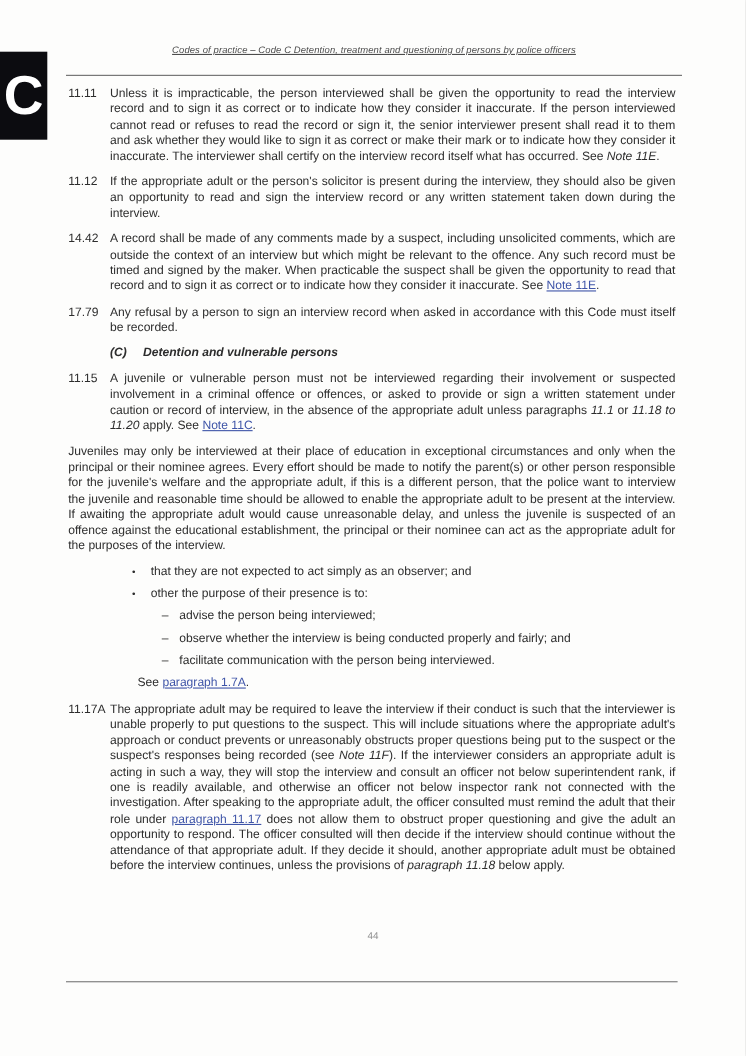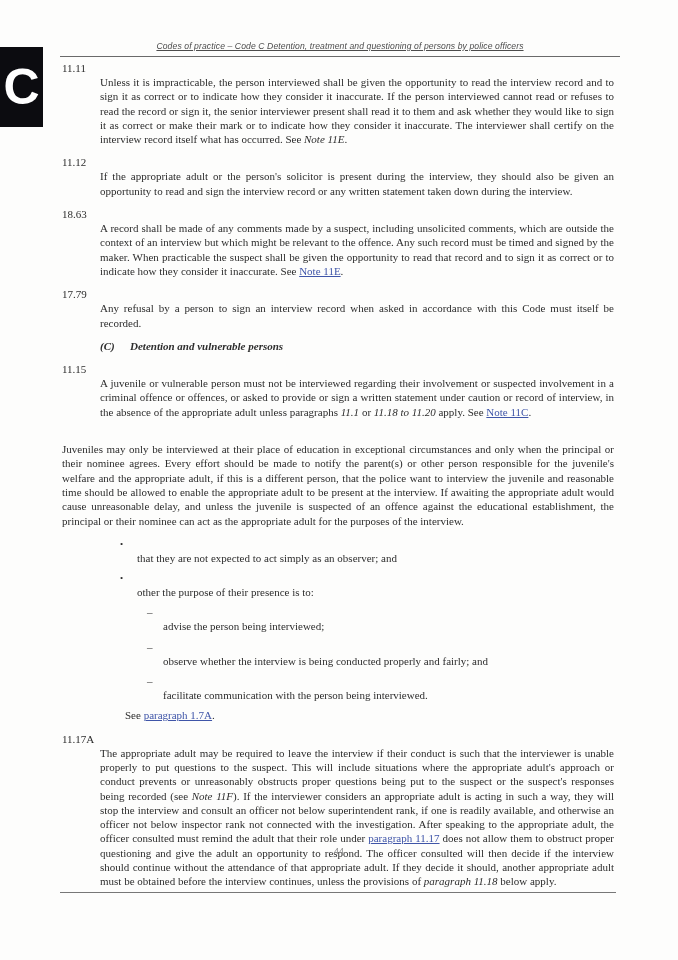--- a/index.html
+++ b/index.html
@@ -16,37 +16,37 @@
   .tab-c{
     position:absolute;left:0;top:47px;width:43px;height:80px;
     background:var(--tab-bg,#0c0c10);
     color:#fff;display:flex;align-items:center;justify-content:center;
     font-size:50px;font-weight:bold;line-height:1;
   }
   .header{
     position:absolute;left:60px;right:58px;top:34px;
     border-bottom:1.4px solid #6a6a6a;
     text-align:center;
-    padding-bottom:4px;
+    padding-bottom:16px;
   }
   .header .htitle{
     font-style:italic;
     font-size:8.6px;
     color:#4c4c4c;
     text-decoration:underline;
     position:relative;top:1px;
     letter-spacing:.1px;
   }
   .content{
-    position:absolute;left:62px;top:61px;width:552px;
-    font-size:11px;line-height:14.3px;font-family:Liberation Serif, serif;
+    position:absolute;left:62px;top:78px;width:552px;
+    font-size:11px;line-height:14.3px;
   }
   .para{display:flex;margin-bottom:9px;}
   .num{flex:none;width:38px;}
-  .ptext{flex:1;text-align:justify;margin-top:14px;}
+  .ptext{flex:1;text-align:justify;}
   .heading{display:flex;margin:2px 0 9px 38px;font-weight:bold;font-style:italic;}
   .hlabel{flex:none;width:30px;}
   .bullet{display:flex;margin:0 0 6px 58px;}
   .bullet .marker{flex:none;width:17px;font-size:9px;line-height:14.3px;}
   .dash{display:flex;margin:0 0 6px 85px;}
   .dash .marker{flex:none;width:16px;}
   .noteline{margin:2px 0 9px 63px;}
   .it{font-style:italic;}
   .link{
     color:var(--link,#3f55a8);
@@ -77,21 +77,21 @@
   <div class="content">
       <div class="para">
         <span class="num">11.11</span>
         <div class="ptext"><span>Unless it is impracticable, the person interviewed shall be given the opportunity to read the interview record and to sign it as correct or to indicate how they consider it inaccurate.  If the person interviewed cannot read or refuses to read the record or sign it, the senior interviewer present shall read it to them and ask whether they would like to sign it as correct or make their mark or to indicate how they consider it inaccurate.  The interviewer shall certify on the interview record itself what has occurred.  See </span><span class="it">Note 11E</span><span>.</span></div>
       </div>
       <div class="para">
         <span class="num">11.12</span>
         <div class="ptext"><span>If the appropriate adult or the person's solicitor is present during the interview, they should also be given an opportunity to read and sign the interview record or any written statement taken down during the interview.</span></div>
       </div>
       <div class="para">
-        <span class="num">18.63</span>
+        <span class="num">14.42</span>
         <div class="ptext"><span>A record shall be made of any comments made by a suspect, including unsolicited comments, which are outside the context of an interview but which might be relevant to the offence.  Any such record must be timed and signed by the maker.  When practicable the suspect shall be given the opportunity to read that record and to sign it as correct or to indicate how they consider it inaccurate.  See </span><span class="link">Note 11E</span><span>.</span></div>
       </div>
       <div class="para">
         <span class="num">17.79</span>
         <div class="ptext"><span>Any refusal by a person to sign an interview record when asked in accordance with this Code must itself be recorded.</span></div>
       </div>
       <div class="heading">
         <span class="hlabel">(C)</span>
         <span class="htext">Detention and vulnerable persons</span>
       </div>

